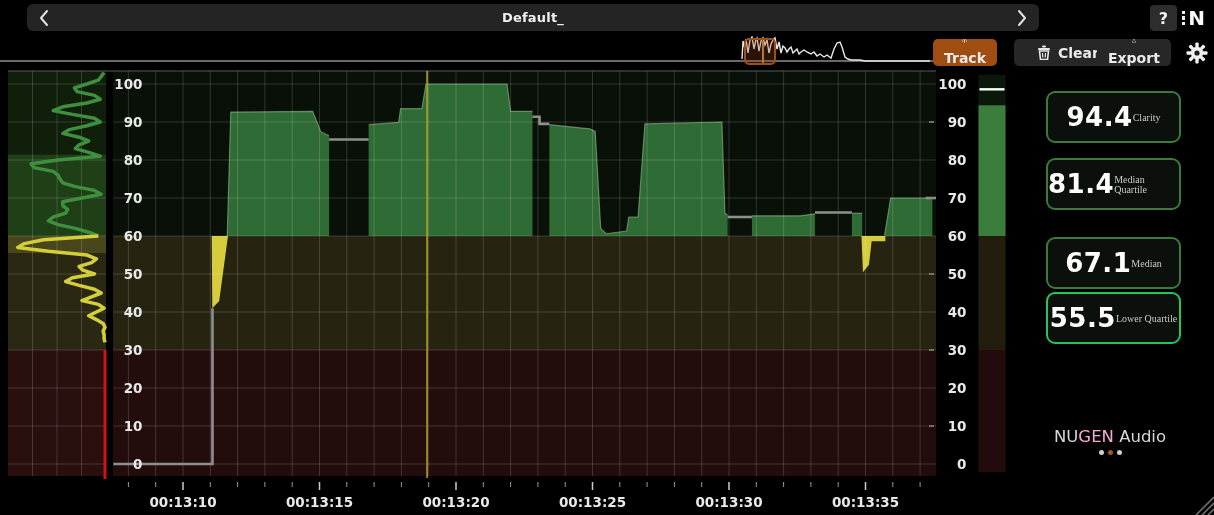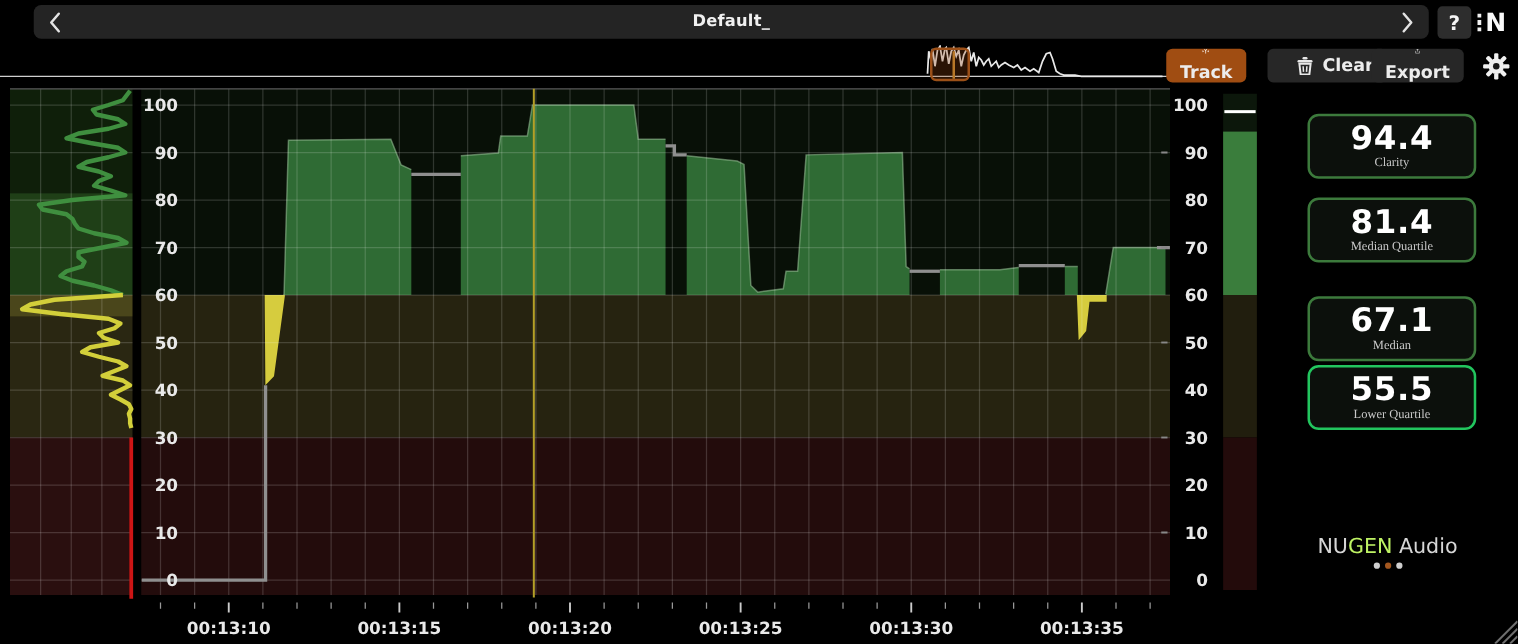--- a/index.html
+++ b/index.html
@@ -1,45 +1,45 @@
 <!DOCTYPE html>
 <html><head>
 <meta charset="utf-8">
 <style>
   html,body{margin:0;padding:0;background:#000;width:1214px;height:515px;overflow:hidden;
     font-family:"DejaVu Sans","Liberation Sans",sans-serif;-webkit-font-smoothing:antialiased;}
   .abs{position:absolute;}
   
-  #titlebar{left:27px;top:4px;width:1116px;height:27px;background:#242424;border-radius:6px;
+  #titlebar{left:27px;top:4px;width:1012px;height:27px;background:#242424;border-radius:6px;
     display:flex;align-items:center;justify-content:space-between;}
   .navchev{width:34px;height:27px;display:flex;align-items:center;justify-content:center;cursor:pointer;}
   #page-title{color:#f0f0f0;font-size:13px;font-weight:bold;letter-spacing:.2px;}
   #help-btn{left:1150px;top:5px;width:27px;height:26px;background:#2d2d2d;border-radius:4px;
     color:#f5f5f5;font-size:16px;font-weight:bold;display:flex;align-items:center;justify-content:center;cursor:pointer;}
   #nlogo{left:1182px;top:6px;height:24px;display:flex;align-items:center;gap:3px;}
   #nlogo .dots{display:flex;flex-direction:column;gap:2.5px;}
   #nlogo .dots i{width:3.2px;height:3.2px;background:#f0f0f0;display:block;}
   #nlogo .nletter{color:#fafafa;font-size:20px;font-weight:bold;line-height:20px;}
   
   .tbtn{top:39px;height:27px;background:#272727;border-radius:5px;color:#ececec;
     font-size:14px;font-weight:bold;display:flex;align-items:center;gap:7px;padding:0 11px;cursor:pointer;}
   #btn-track{left:933px;background:#a04d12;flex-direction:column;}
   #btn-clear{left:1014px;padding-left:23px;}
   #btn-export{left:1097px;flex-direction:column;}
   #btn-gear{left:1184px;top:40px;width:25px;height:25px;display:flex;align-items:center;justify-content:center;cursor:pointer;}
   
   .statbox{left:1046px;width:131px;height:48px;border-radius:9px;background:#0c100c;
-    display:flex;flex-direction:column;align-items:center;justify-content:center;line-height:1;}
+    display:flex;flex-direction:row;align-items:center;justify-content:center;line-height:1;}
   .statbox .val{color:#fff;font-size:26px;font-weight:bold;letter-spacing:.5px;}
   .statbox .lbl{color:#c9c9c9;font-size:10px;margin-top:2px;font-family:Liberation Serif, serif;}
   .statbox.green{border:2px solid #3c7a3c;}
   .statbox.yellow{border:2px solid #22c55e;}
   #branding{left:1030px;top:427px;width:160px;text-align:center;color:#d6d6d6;}
   #branding .l1{font-size:16.5px;}
-  #branding .accent{color:#bef264;}
+  #branding .accent{color:#f9a8d4;}
   #branding .dotrow{margin:4px 0 3px 0;display:flex;justify-content:center;gap:4px;}
   #branding .dotrow i{width:5px;height:5px;border-radius:50%;display:block;}
   #branding .l2{font-size:16.5px;letter-spacing:.3px;}
 </style>
 </head>
 <body>
 
 <div class="abs" id="titlebar">
   <div class="navchev">
     <svg width="12" height="20" viewBox="0 0 12 20">

